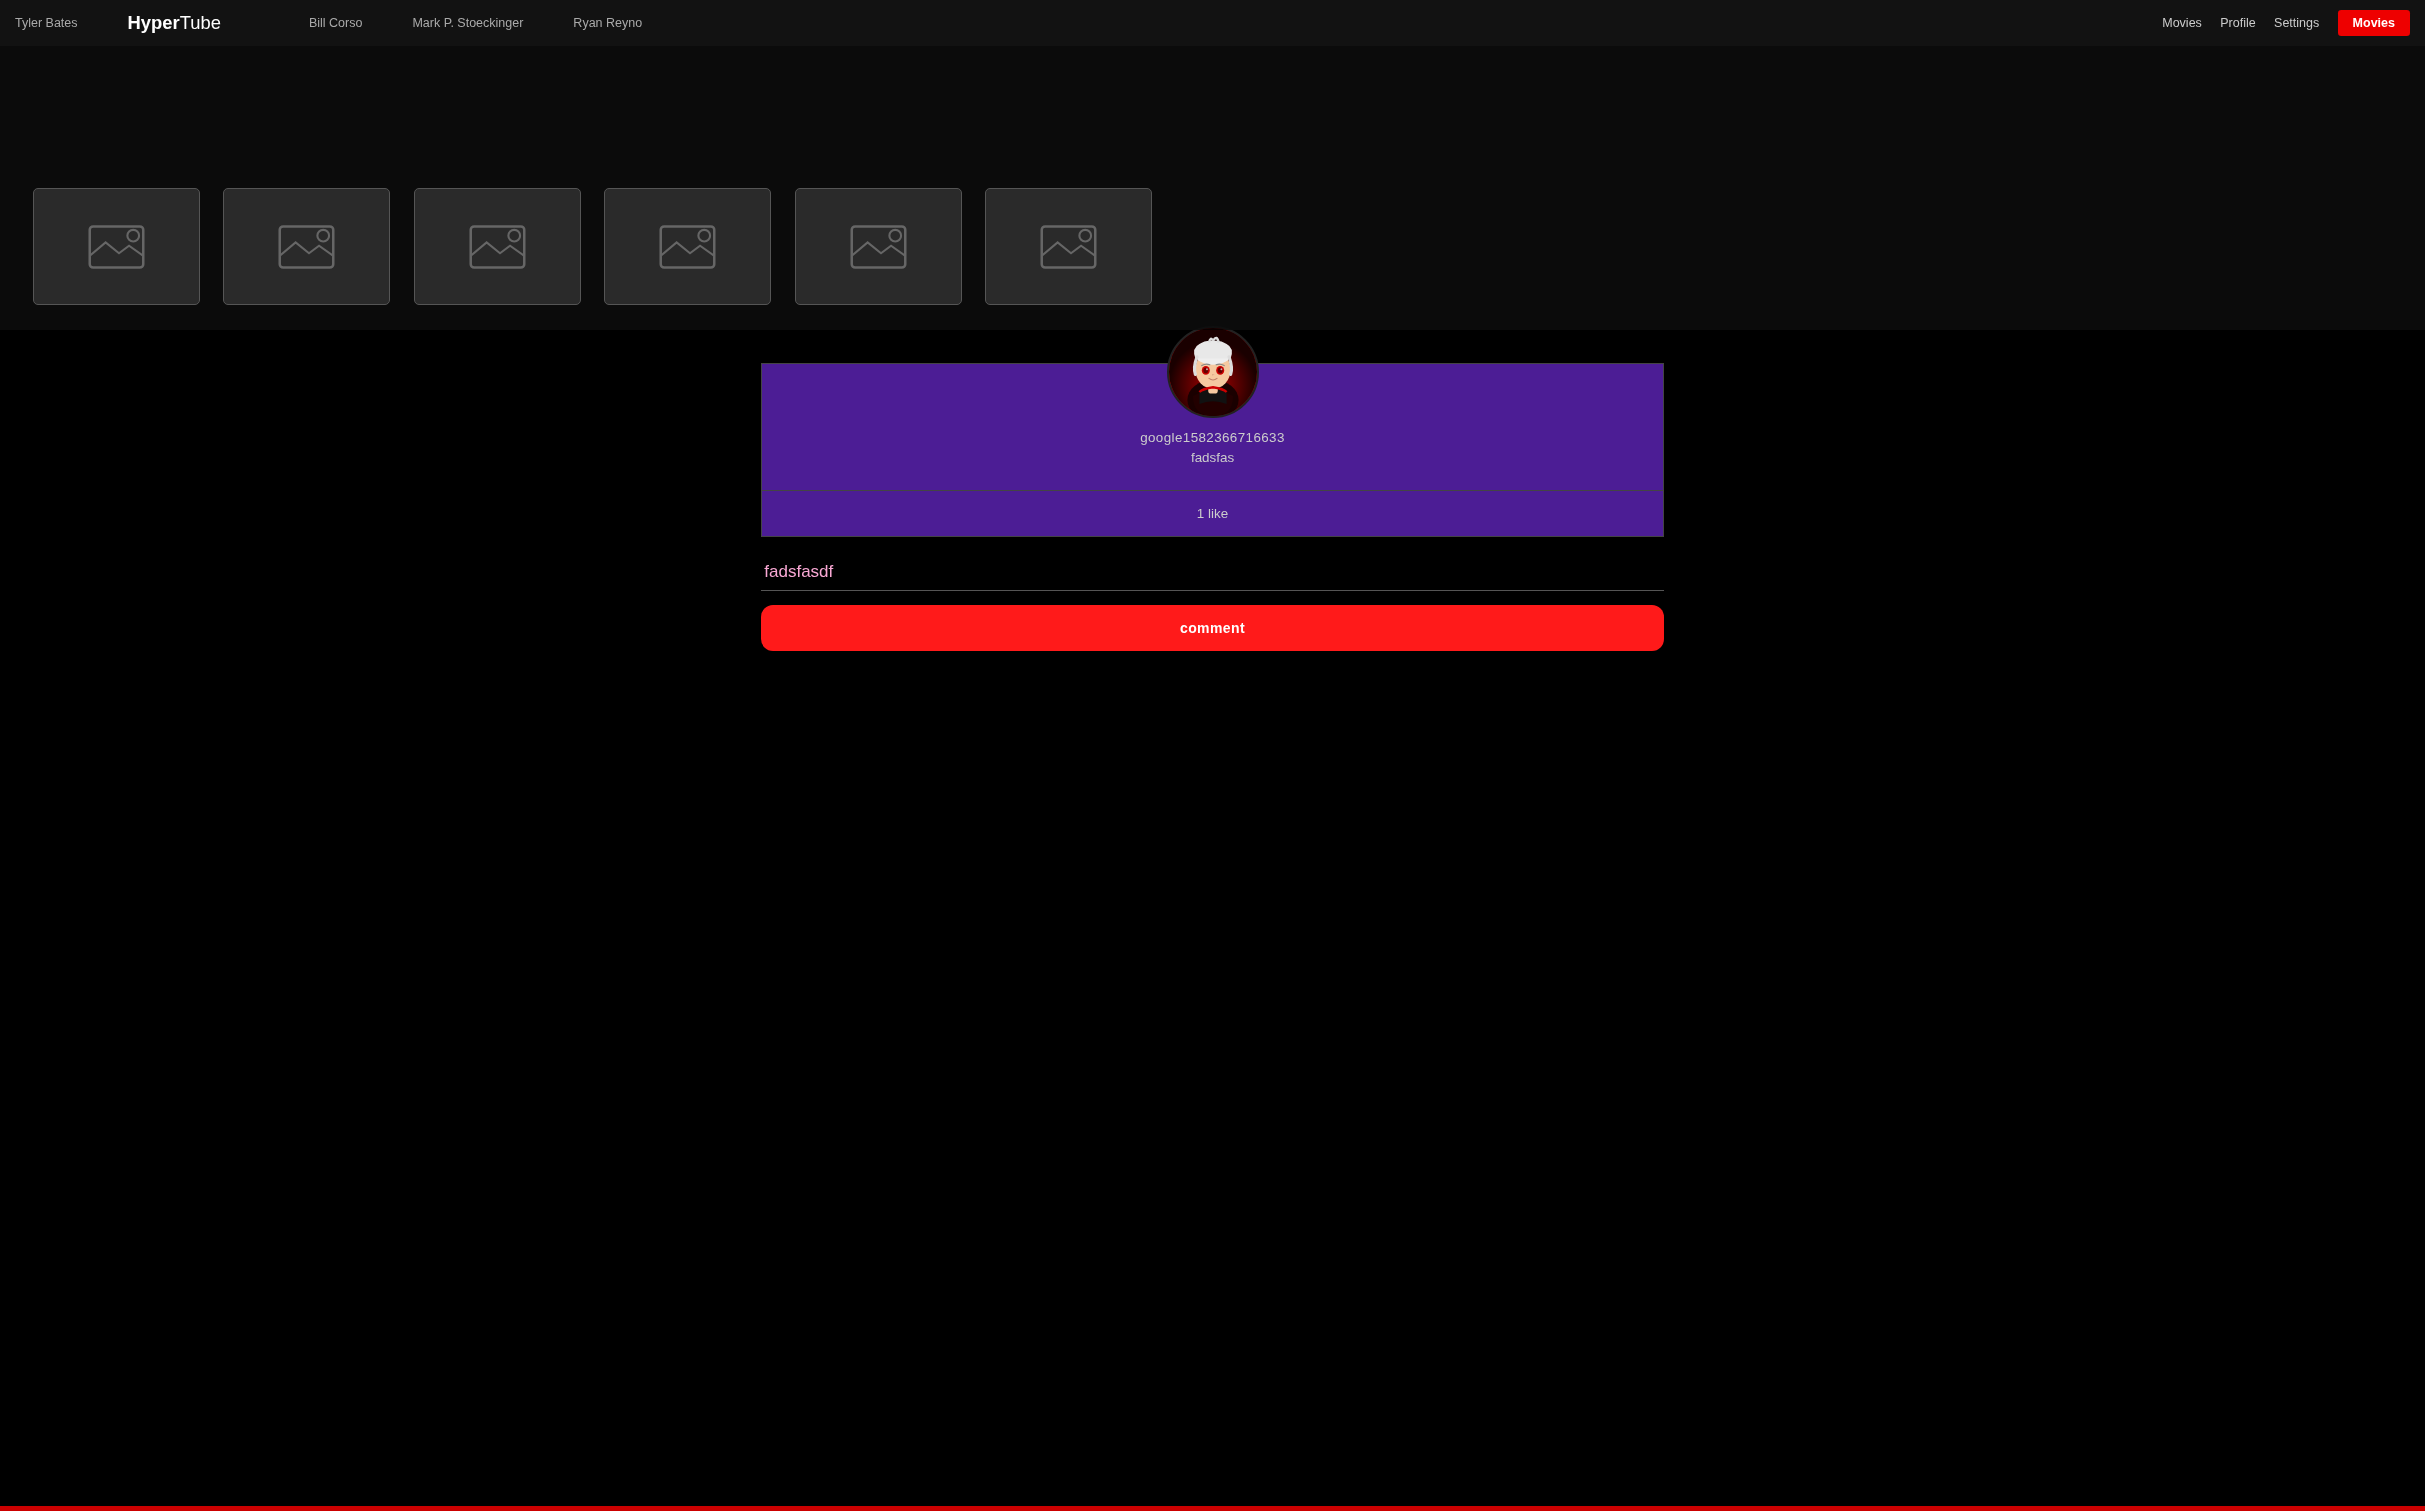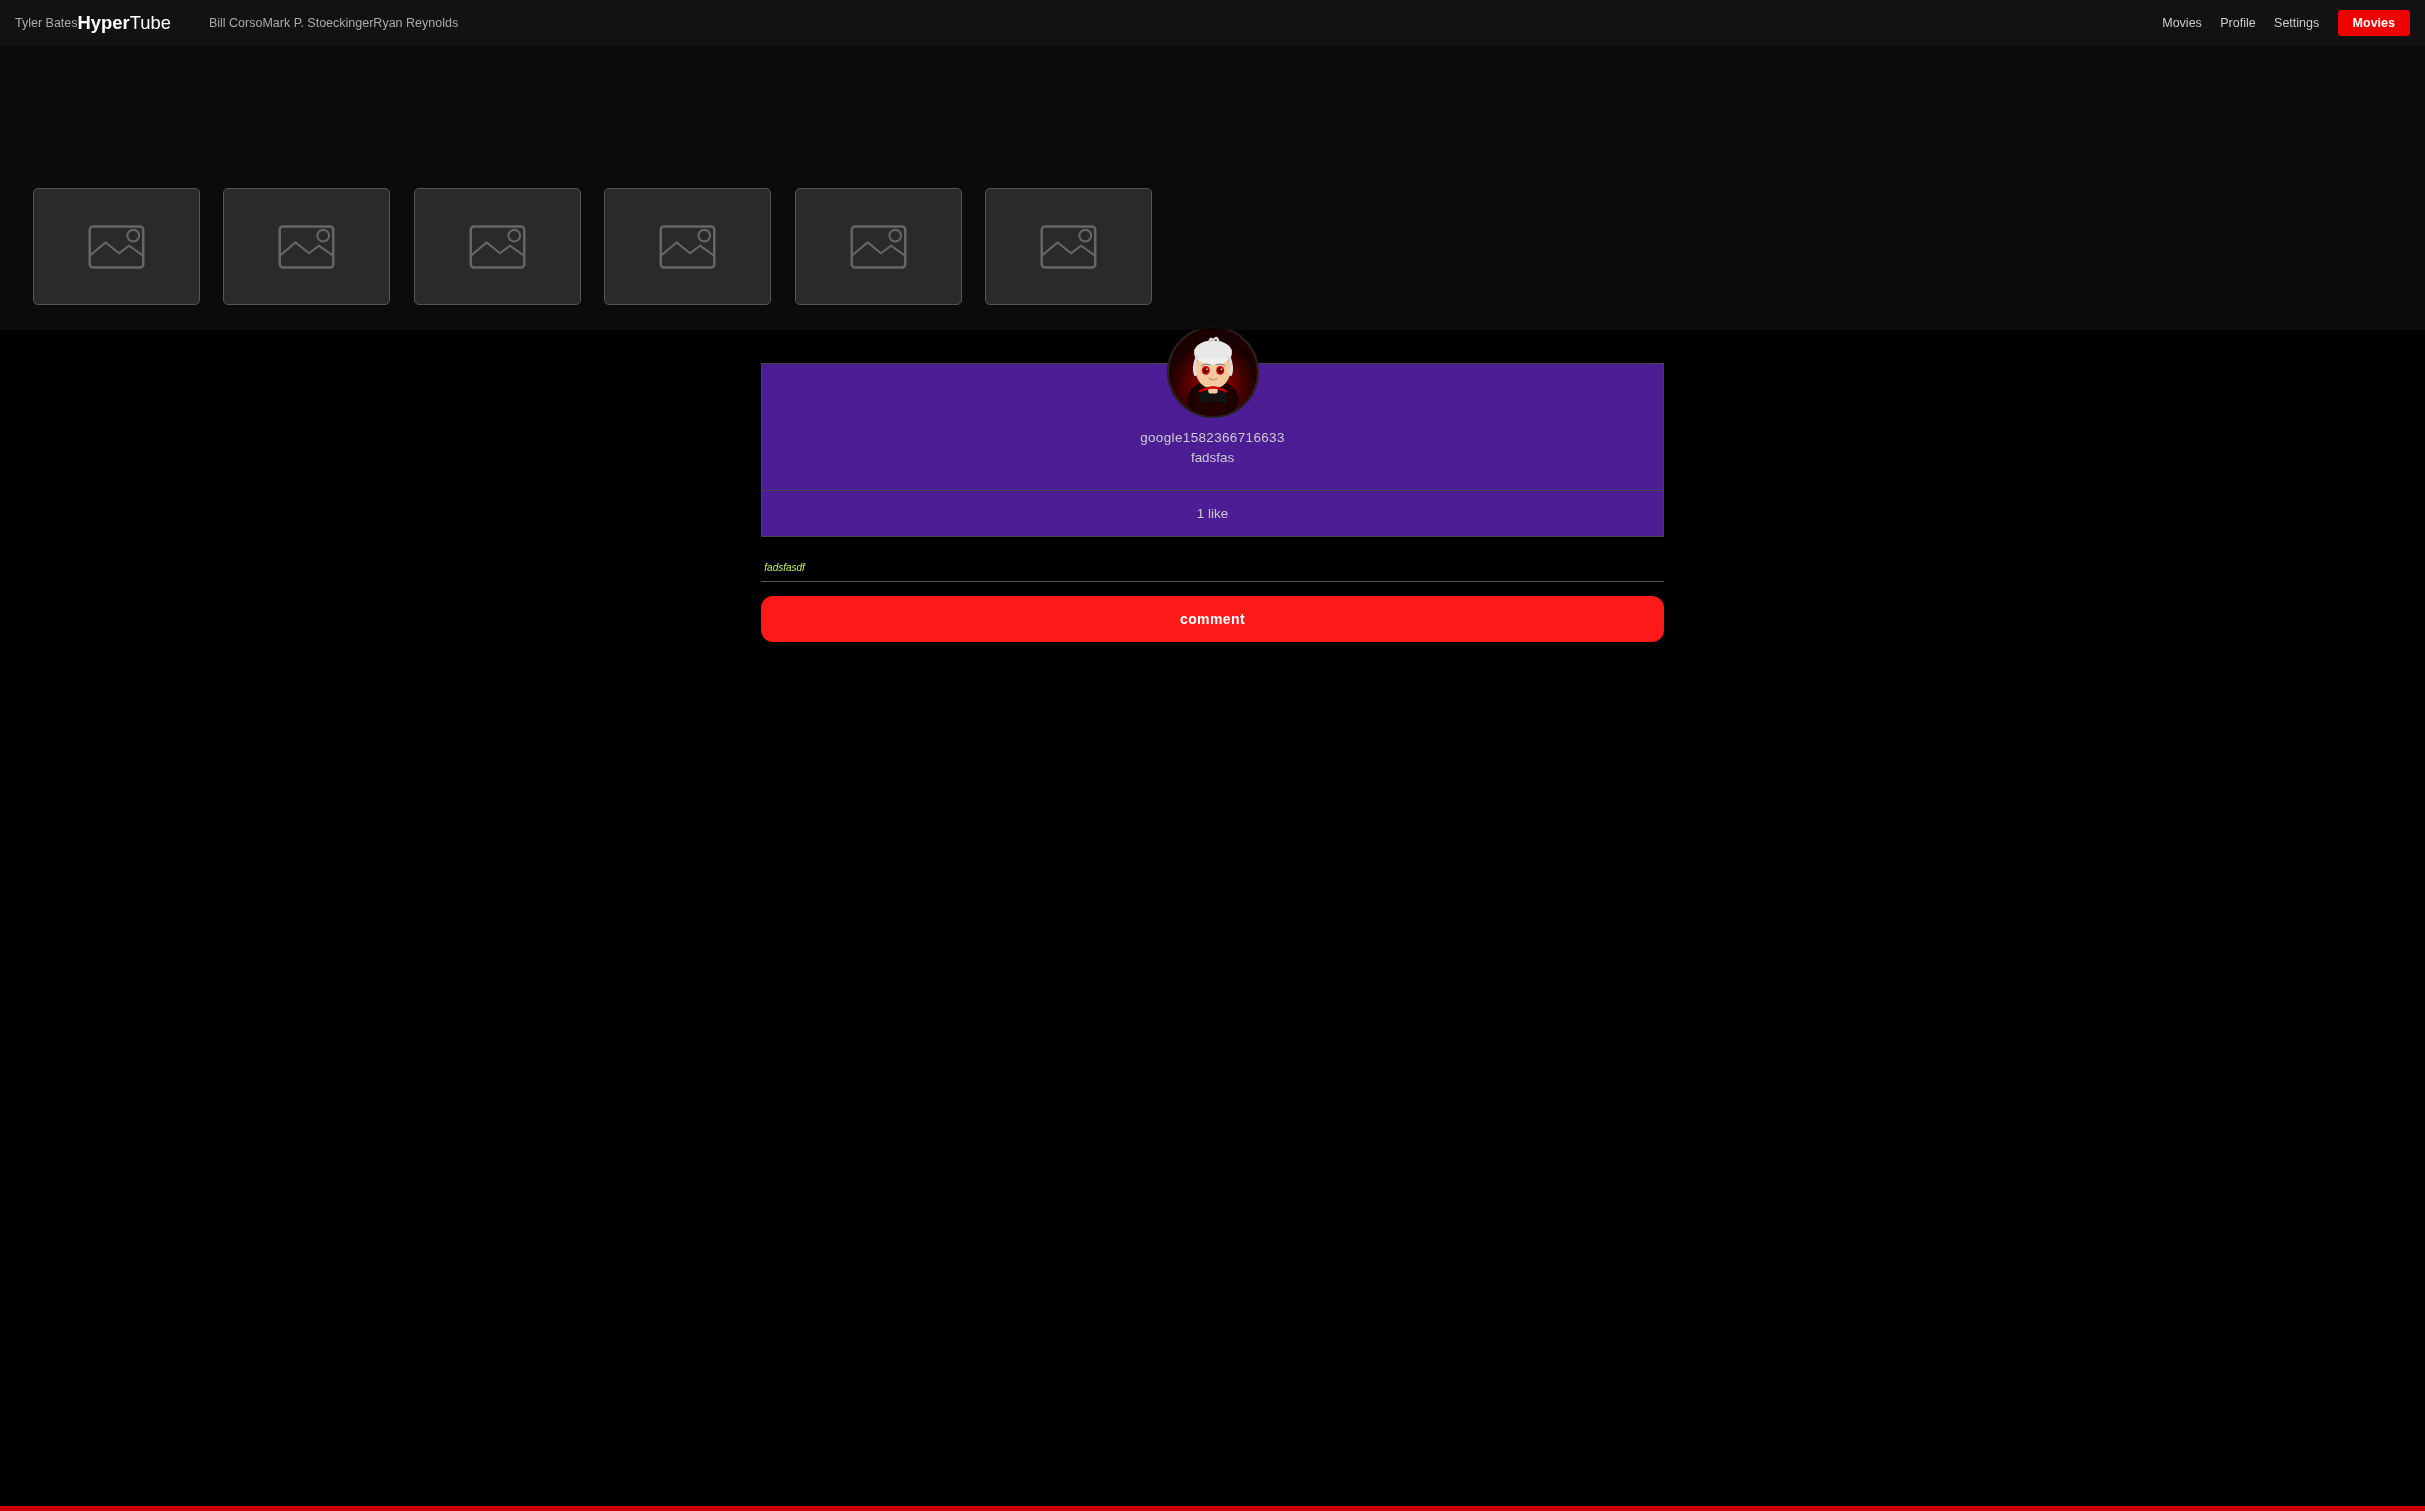--- a/index.html
+++ b/index.html
@@ -32,20 +32,21 @@
 
     .navbar-left {
       display: flex;
       align-items: center;
       gap: 0;
     }
 
     .navbar-scrolling-names {
       display: flex;
       align-items: center;
+      gap: 50px;
       overflow: hidden;
       max-width: 627px;
     }
 
     .nav-person-name {
       color: #aaa;
       font-size: 12.5px;
       white-space: nowrap;
       cursor: pointer;
     }
@@ -214,27 +215,26 @@
       display: flex;
       flex-direction: column;
       align-items: stretch;
       gap: 0;
     }
 
     .comment-input {
       background: transparent;
       border: none;
       border-bottom: 0.8px solid #555;
-      color: #bef264;
-      font-size: 10px;
+      color: #f9a8d4;
+      font-size: 17px;
       padding: 8.4px 3.3px;
       outline: none;
       width: 100%;
       margin-bottom: 13.4px;
-      font-style: italic;
     }
 
     .comment-input::placeholder {
       color: #888;
     }
 
     .comment-btn {
       background: #ff1a1a;
       color: #fff;
       border: none;

